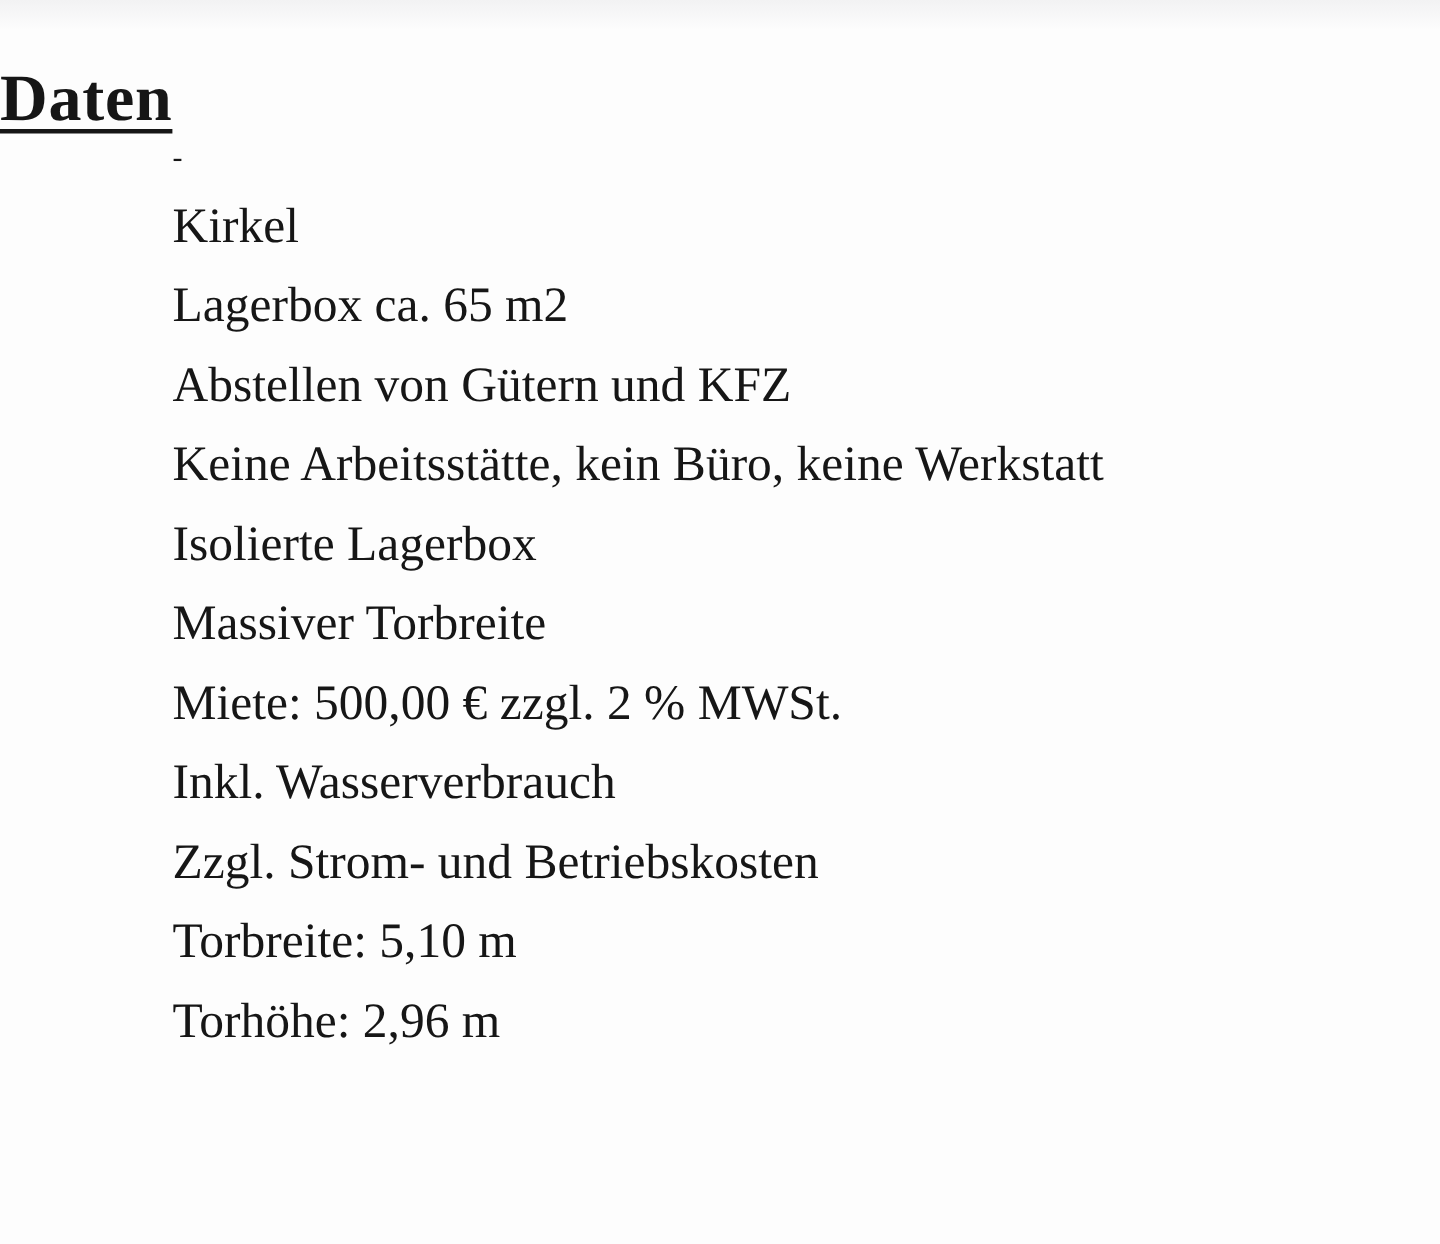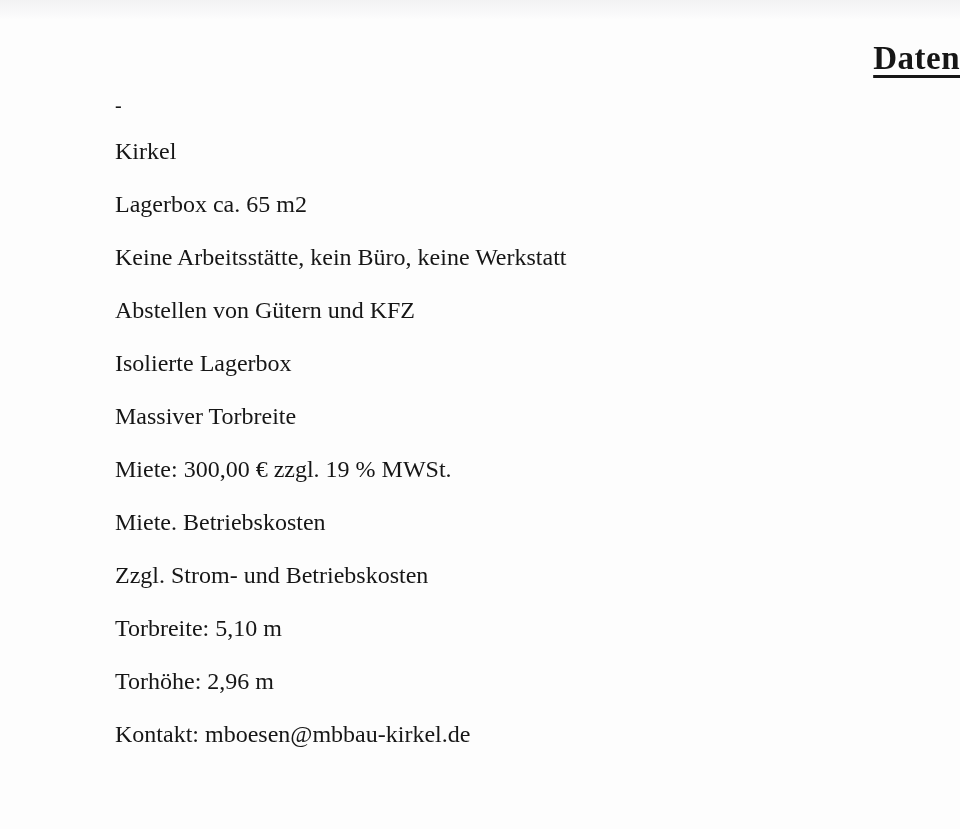--- a/index.html
+++ b/index.html
@@ -19,38 +19,38 @@
     position: absolute;
     top: 0; left: 0; right: 0;
     height: 20px;
     background: linear-gradient(180deg, #f2f2f3 0%, #f6f6f7 40%, #fdfdfd 100%);
   }
   .doc-title {
     position: absolute;
     top: 40px;
     left: 0;
     width: 100%;
-    text-align: right;
-    font-size: 33px;
+    text-align: left;
+    font-size: 44px;
     font-weight: bold;
     letter-spacing: 0.5px;
   }
   .doc-title .title-text {
     text-decoration: underline;
     text-decoration-thickness: 3px;
     text-underline-offset: 6px;
   }
   .doc-content {
     position: absolute;
     left: 115px;
     top: 72px;
     right: 40px;
   }
   .doc-line {
-    font-size: 24px;
+    font-size: 33px;
     line-height: 53px;
     white-space: pre;
     color: #161616;
   }
   .doc-line.dash {
     font-size: 20px;
     position: relative;
     top: 14px;
     line-height: 39px; 
     height: 53px;
@@ -63,23 +63,22 @@
 <div class="scan-band"></div>
 
 <div class="doc-title">
   <span class="title-text">Daten</span>
 </div>
 
 <div class="doc-content">
   <div class="doc-line dash">-</div>
   <div class="doc-line">Kirkel</div>
   <div class="doc-line">Lagerbox ca. 65 m2</div>
+  <div class="doc-line">Abstellen von Gütern und KFZ</div>
   <div class="doc-line">Keine Arbeitsstätte, kein Büro, keine Werkstatt</div>
-  <div class="doc-line">Abstellen von Gütern und KFZ</div>
   <div class="doc-line">Isolierte Lagerbox</div>
   <div class="doc-line">Massiver Torbreite</div>
-  <div class="doc-line">Miete: 300,00 € zzgl. 19 % MWSt.</div>
-  <div class="doc-line">Miete. Betriebskosten</div>
+  <div class="doc-line">Miete: 500,00 € zzgl. 2 % MWSt.</div>
+  <div class="doc-line">Inkl. Wasserverbrauch</div>
   <div class="doc-line">Zzgl. Strom- und Betriebskosten</div>
   <div class="doc-line">Torbreite: 5,10 m</div>
   <div class="doc-line">Torhöhe: 2,96 m</div>
-  <div class="doc-line">Kontakt: mboesen@mbbau-kirkel.de</div>
 </div>
 
 </body></html>

